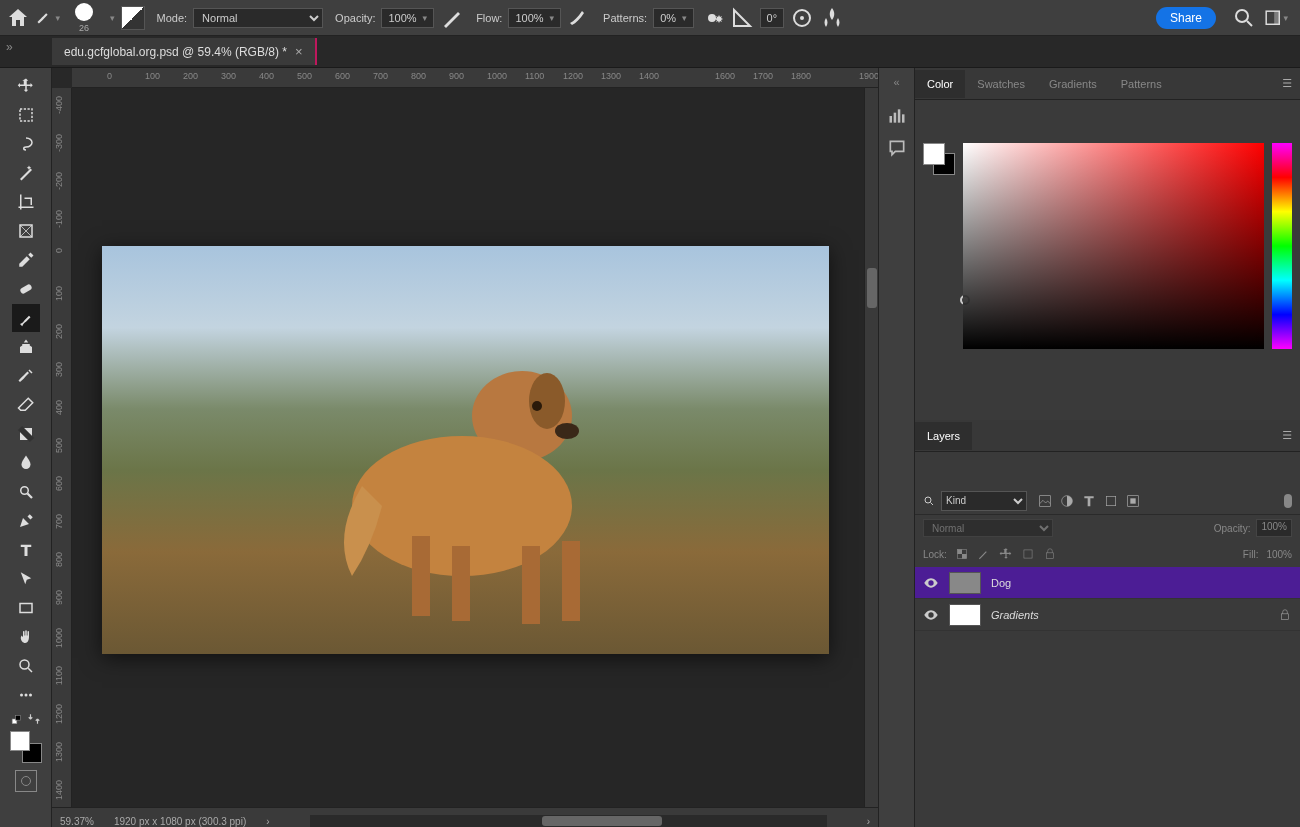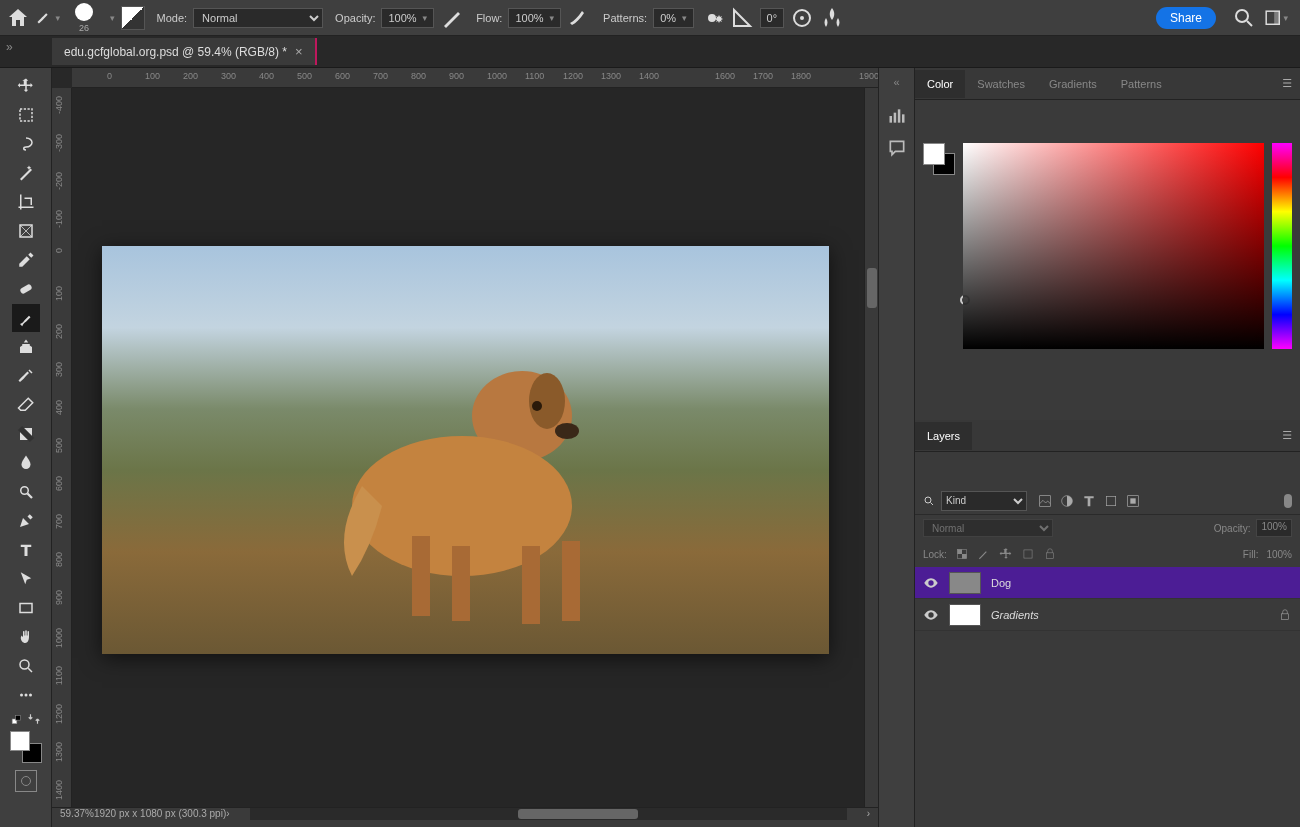--- a/index.html
+++ b/index.html
@@ -36,21 +36,21 @@
 .ruler-h { height:20px; background:#3a3a3a; border-bottom:1px solid #222; display:flex; margin-left:20px; position:relative; overflow:hidden; font-size:9px; color:#888;}
 .ruler-h span { position:absolute; top:3px;}
 .canvas-body { flex:1; display:flex; }
 .ruler-v { width:20px; background:#3a3a3a; border-right:1px solid #222; position:relative; font-size:9px; color:#888;}
 .ruler-v span { position:absolute; left:2px; writing-mode:vertical-rl; transform:rotate(180deg);}
 .canvas-stage { flex:1; background:#262626; position:relative; overflow:hidden;}
 .canvas-img { position:absolute; left:30px; top:158px; width:727px; height:408px; background:linear-gradient(180deg, #a8c4dd 0%, #c3d4e0 20%, #7a8a6a 40%, #6b7548 55%, #8a6a3a 75%, #6b5834 100%); box-shadow:0 4px 20px rgba(0,0,0,0.6);}
 .dog-shape { position:absolute; left:200px; top:60px; width:360px; height:320px; }
 .scrollbar-v { width:14px; background:#3a3a3a; border-left:1px solid #222;}
 .scroll-thumb-v { width:10px; height:40px; background:#666; margin:2px auto; margin-top:180px; border-radius:3px;}
-.status-bar { height:20px; background:#3a3a3a; border-top:1px solid #222; display:flex; align-items:flex-start; padding:0 8px; font-size:10px; color:#aaa; }
+.status-bar { height:20px; background:#3a3a3a; border-top:1px solid #222; display:flex; align-items:flex-end; padding:0 8px; font-size:10px; color:#aaa; gap:20px;}
 .scrollbar-h-wrap { flex:1; height:12px; background:#2a2a2a; position:relative; margin:0 20px;}
 .scrollbar-h-thumb { position:absolute; left:45%; width:120px; height:10px; top:1px; background:#666; border-radius:3px;}
 .right-panels { width:422px; background:#3a3a3a; border-left:1px solid #222; display:flex;}
 .mini-dock { width:36px; background:#3f3f3f; border-right:1px solid #222; display:flex; flex-direction:column; align-items:center; padding-top:8px; gap:12px;}
 .mini-dock .dock-icon { width:20px; height:20px; color:#bbb; cursor:pointer;}
 .panel-stack { flex:1; display:flex; flex-direction:column;gap:35px;}
 .panel-tabs { height:32px; background:#383838; display:flex; align-items:center; border-bottom:1px solid #222;}
 .panel-tab { padding:8px 12px; font-size:11px; color:#888; cursor:pointer;}
 .panel-tab.active { color:#fff; background:#2e2e2e;}
 .panel-menu { margin-left:auto; margin-right:8px; color:#aaa; cursor:pointer;}

